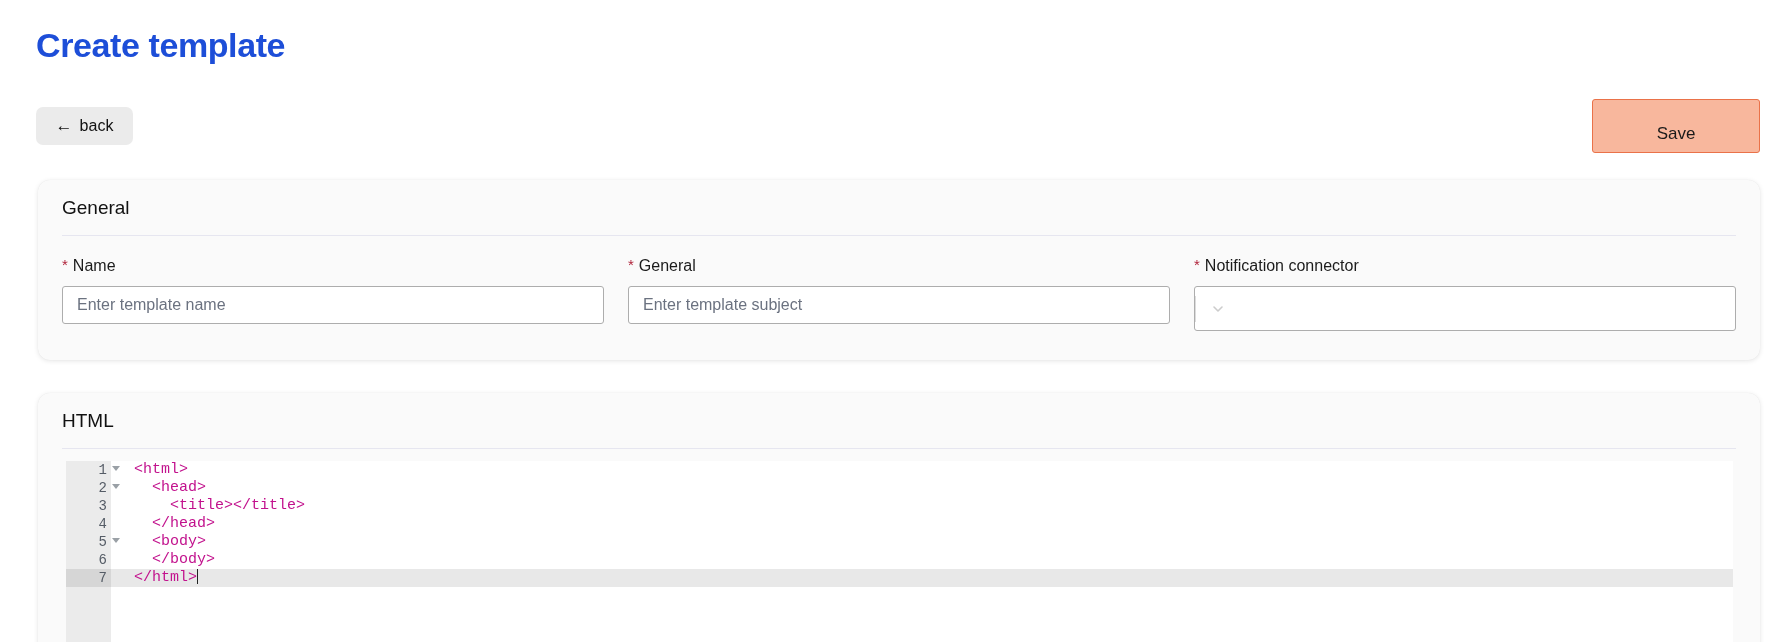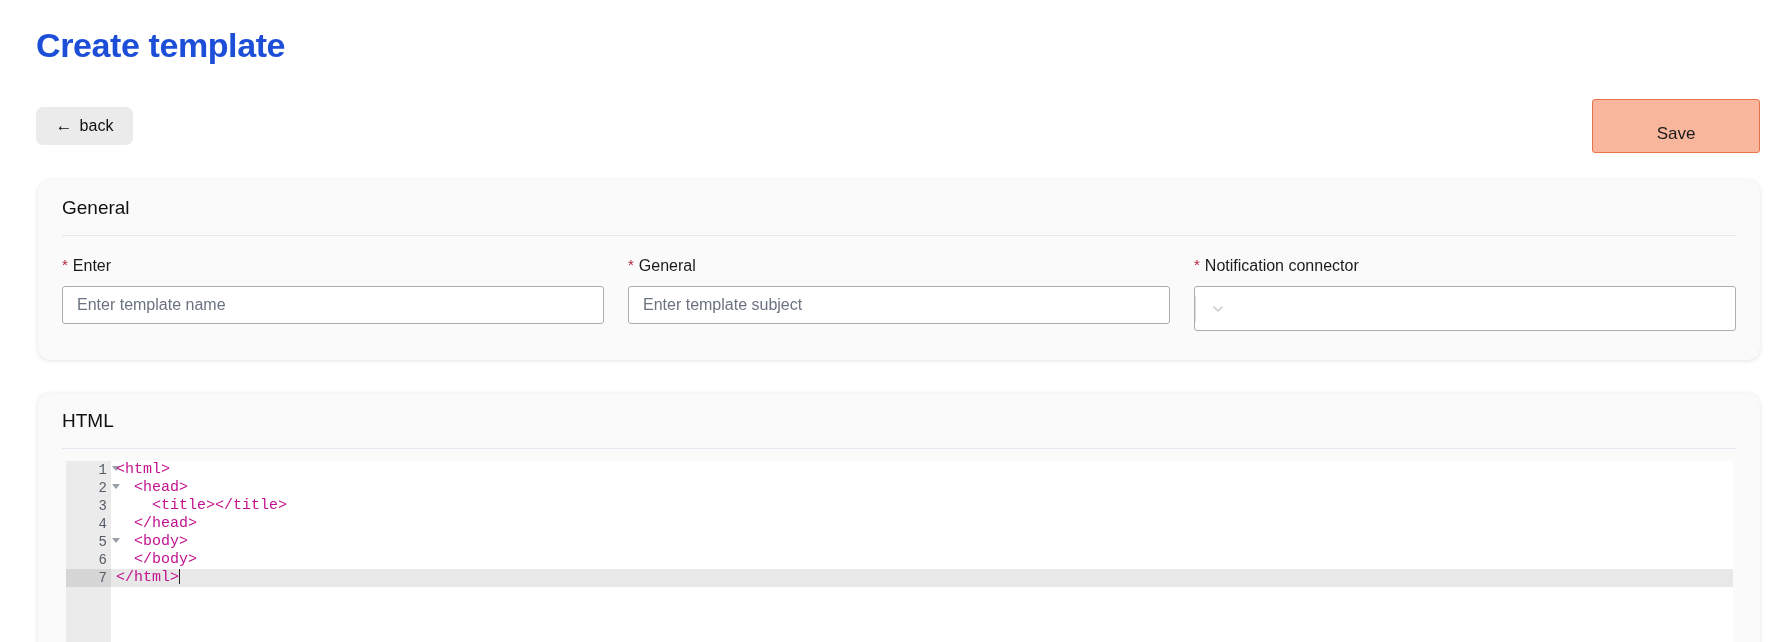--- a/index.html
+++ b/index.html
@@ -232,21 +232,21 @@
     right: -9px;
     top: 5px;
     width: 0;
     height: 0;
     border-left: 4px solid transparent;
     border-right: 4px solid transparent;
     border-top: 5px solid #9aa0a6;
   }
 
   .code-text {
-    padding-left: 5px;
+    padding-left: 23px;
     color: #c2128d;
     position: relative;
   }
   .code-text .tag { color: #c2128d; }
   .cursor {
     display: inline-block;
     width: 1px;
     height: 15px;
     background: #222222;
     vertical-align: -3px;
@@ -279,21 +279,21 @@
 
   <div class="card card-general">
     <div class="card-title">General</div>
     <div class="card-divider"></div>
 
     <div class="form-row">
 
       <div class="field">
         <div class="field-label">
           <span class="req-star">*</span>
-          <span>Enter</span>
+          <span>Name</span>
         </div>
         <input class="text-input" type="text" placeholder="Enter template name" style="">
       </div>
 
       <div class="field">
         <div class="field-label">
           <span class="req-star">*</span>
           <span>General</span>
         </div>
         <input class="text-input" type="text" placeholder="Enter template subject" style="">

